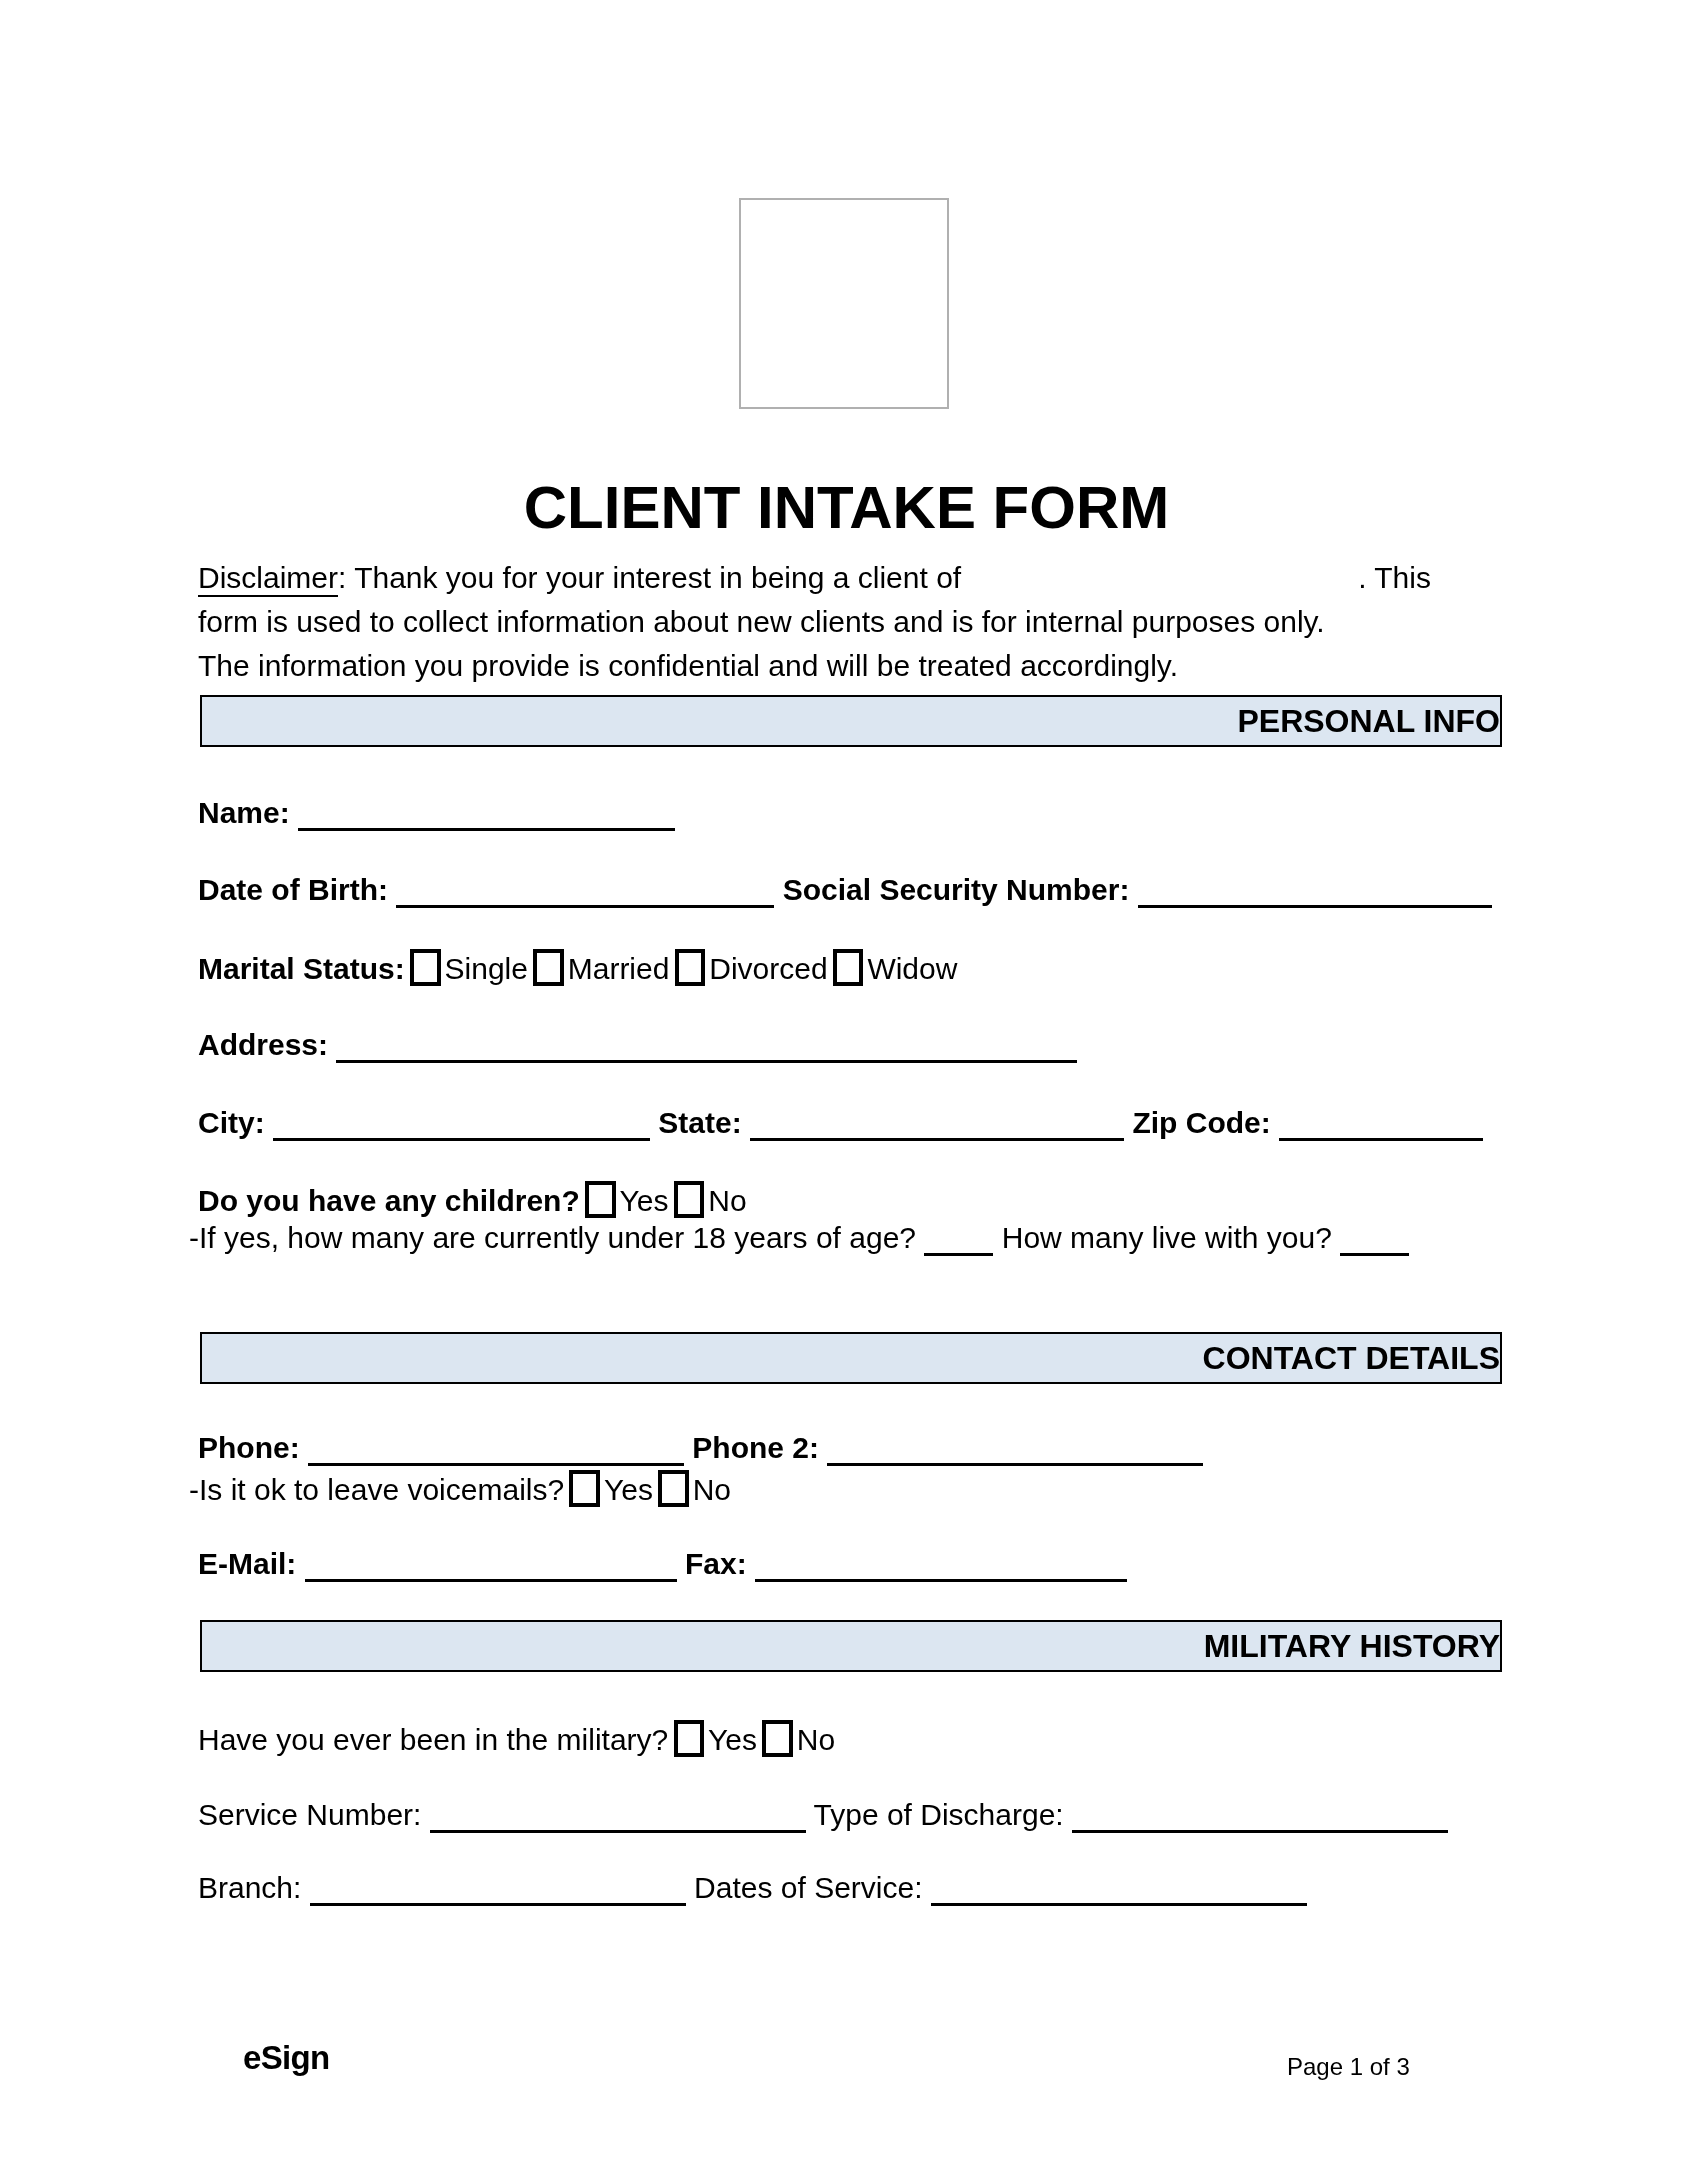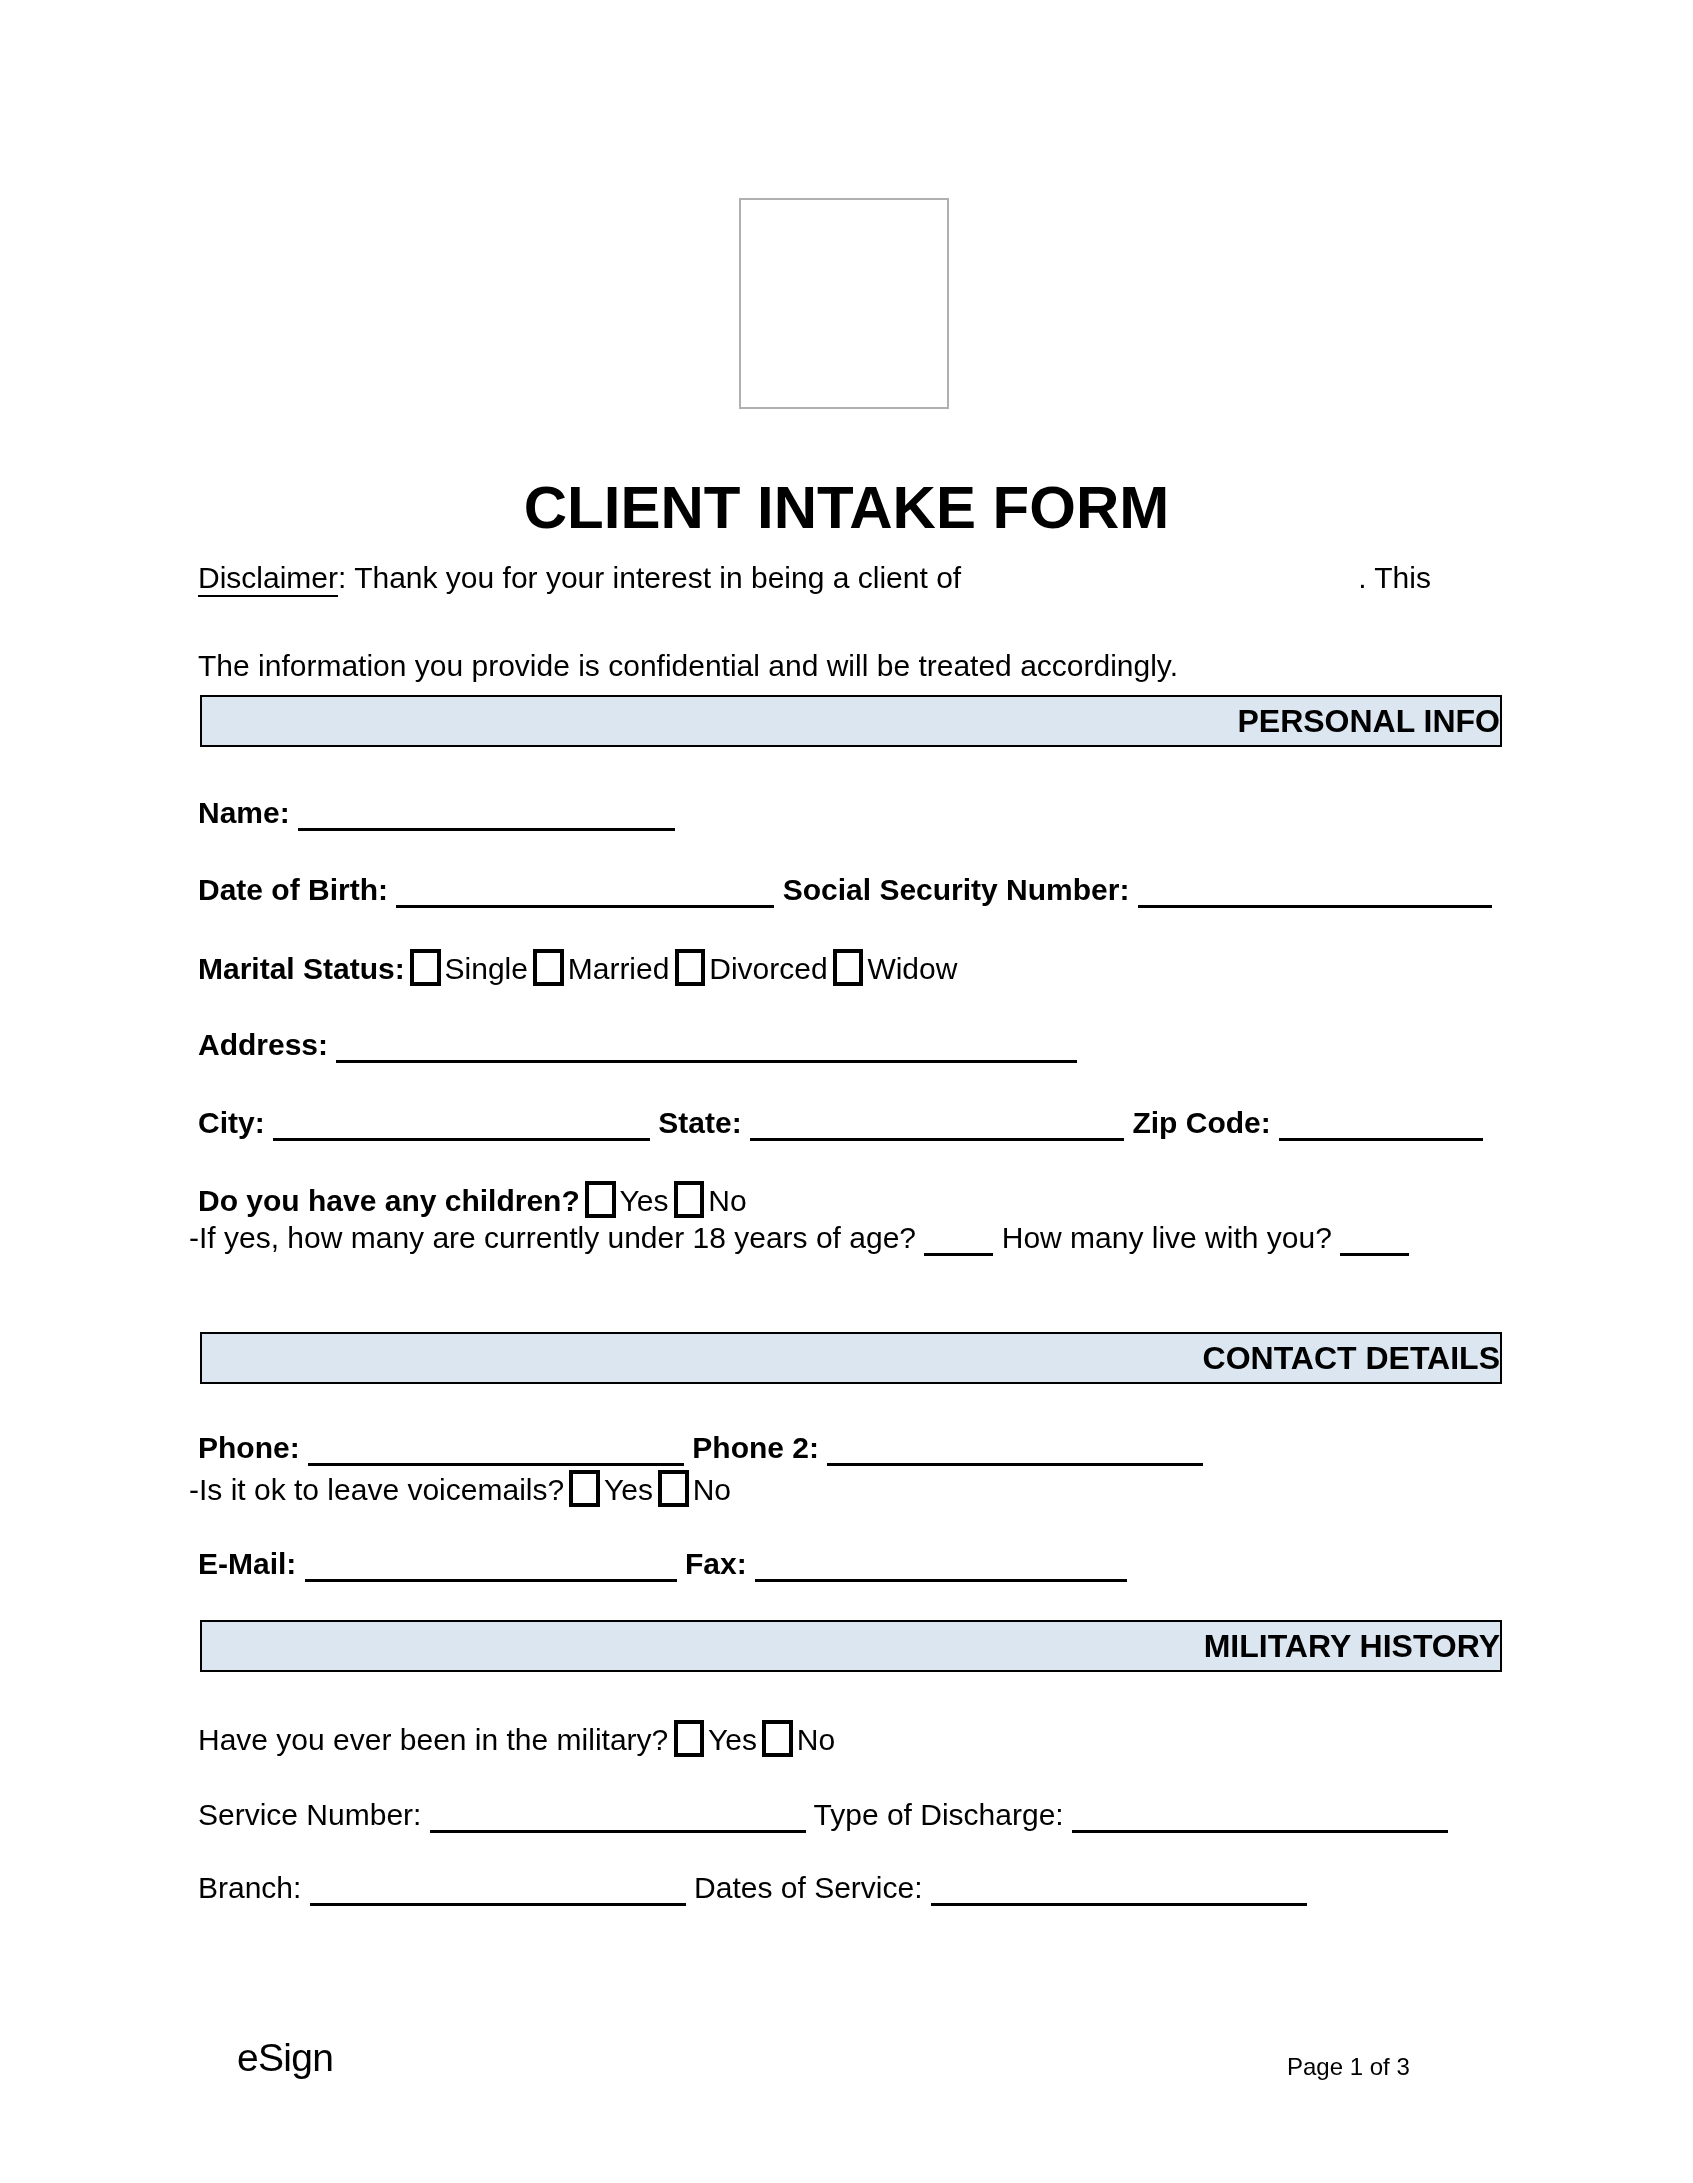--- a/index.html
+++ b/index.html
@@ -32,36 +32,36 @@
     position:absolute;left:198px;top:556px;width:1270px;
     font-size:30px;line-height:44px;
   }
   .gapblank{display:inline-block;width:397px;height:26.5px;}
   .sec{
     position:absolute;left:200px;width:1298px;height:48px;
     border:2.6px solid #000;background:#dce6f1;
     text-align:right;font-weight:bold;font-size:32px;line-height:48px;
   }
   .footer-brand{
-    position:absolute;left:237px;top:2041px;
-    font-size:39px;font-weight:400;line-height:34px;letter-spacing:-0.7px;
+    position:absolute;left:243px;top:2041px;
+    font-size:33px;font-weight:700;line-height:34px;letter-spacing:-0.7px;
   }
   .footer-page{
     position:absolute;left:1287px;top:2050px;font-size:24px;line-height:33px;
   }
 </style>
 </head>
 <body>
 
 <div class="logo-box"></div>
 
 <div class="title">CLIENT INTAKE FORM</div>
 
 <div class="disclaimer"><span class="u">Disclaimer</span><span>: Thank you for your interest in being a client of</span><span class="gapblank"></span><span>. This</span><br>
-  <br>
+  <span>form is used to collect information about new clients and is for internal purposes only.</span><br>
   <span>The information you provide is confidential and will be treated accordingly.</span>
 </div>
 
 <div class="sec" style="top:695px">PERSONAL INFO</div>
 
 <div class="row" style="top:794px">
   <span class="b">Name:</span>
   <span class="blank" style="width:377px"></span>
 </div>
 

